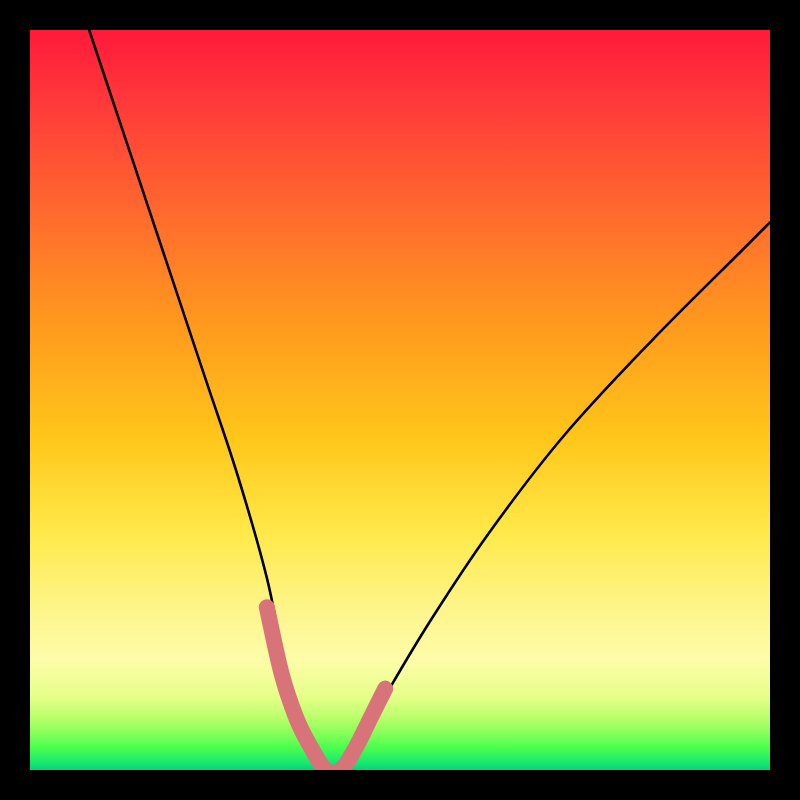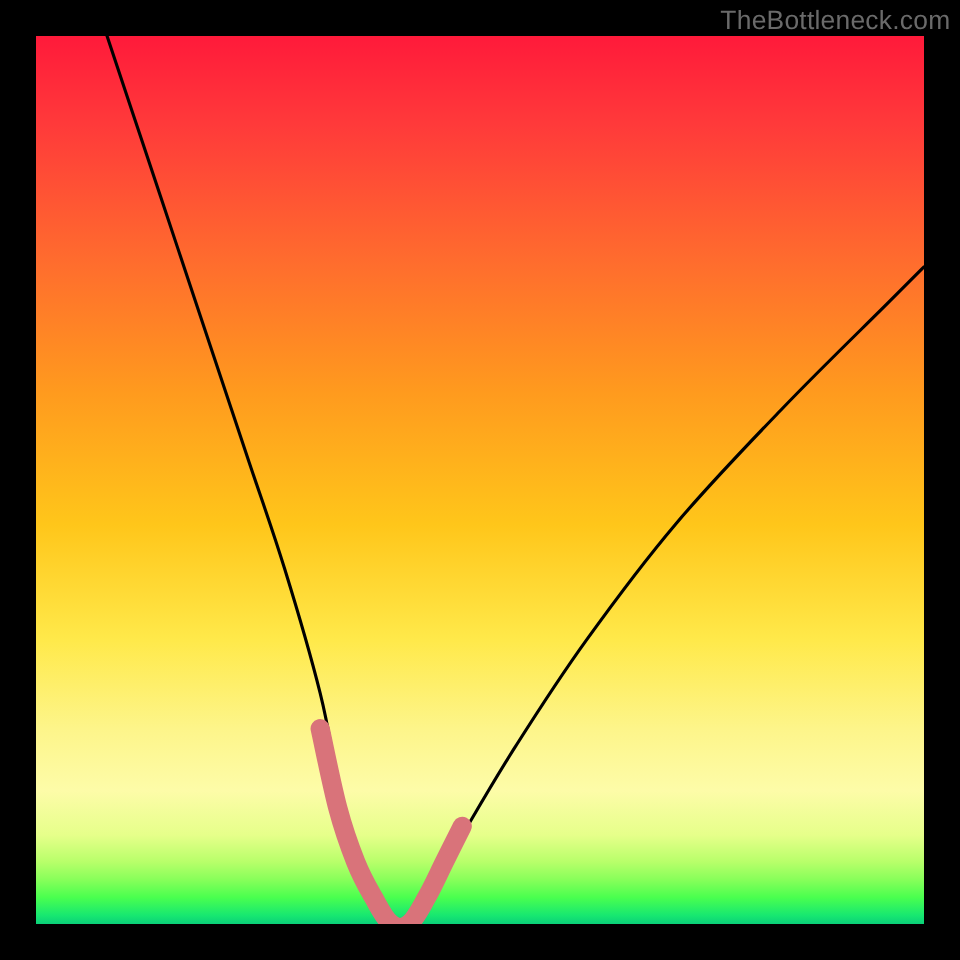--- a/index.html
+++ b/index.html
@@ -61,21 +61,20 @@
     font-size: 22px;
     letter-spacing: 0.2px;
     user-select: none;
   }
 </style>
 </head>
 <body>
 
 <div class="frame">
 
-  <div class="watermark">TheBottleneck.com</div>
 
   <div class="plot-area">
     <div class="gradient"></div>
 
     <svg class="curve" viewBox="0 0 740 740" preserveAspectRatio="none">
       <path d="M 59.2 0.0 C 64.5 16.0, 78.1 56.8, 88.8 88.8 C 99.5 120.8, 107.7 145.6, 118.4 177.6 C 129.1 209.6, 137.3 234.4, 148.0 266.4 C 158.7 298.4, 166.9 323.2, 177.6 355.2 C 188.3 387.2, 196.5 409.4, 207.2 444.0 C 217.9 478.6, 228.8 515.6, 236.8 547.6 C 244.8 579.6, 246.3 597.6, 251.6 621.6 C 256.9 645.6, 261.1 663.5, 266.4 680.8 C 271.7 698.1, 275.9 707.1, 281.2 717.8 C 286.5 728.5, 290.7 736.0, 296.0 740.0 C 301.3 744.0, 305.5 744.0, 310.8 740.0 C 316.1 736.0, 317.6 731.1, 325.6 717.8 C 333.6 704.5, 341.9 688.6, 355.2 666.0 C 368.5 643.4, 381.0 621.3, 399.6 592.0 C 418.2 562.7, 434.8 536.5, 458.8 503.2 C 482.8 469.9, 503.5 441.6, 532.8 407.0 C 562.1 372.4, 589.6 344.1, 621.6 310.8 C 653.6 277.5, 689.1 243.3, 710.4 222.0 C 731.7 200.7, 734.7 197.7, 740.0 192.4" fill="none" stroke="#000" stroke-width="2.6" stroke-linecap="round"></path>
       <path d="M 236.8 577.2 C 239.5 589.2, 246.3 623.8, 251.6 643.8 C 256.9 663.8, 261.1 674.9, 266.4 688.2 C 271.7 701.5, 275.9 708.5, 281.2 717.8 C 286.5 727.1, 290.7 736.0, 296.0 740.0 C 301.3 744.0, 305.5 744.0, 310.8 740.0 C 316.1 736.0, 320.3 727.1, 325.6 717.8 C 330.9 708.5, 335.1 698.9, 340.4 688.2 C 345.7 677.5, 352.5 663.9, 355.2 658.6" fill="none" stroke="#d9737a" stroke-width="16" stroke-linecap="round" stroke-linejoin="round"></path>
     </svg>
   </div>
 </div>

